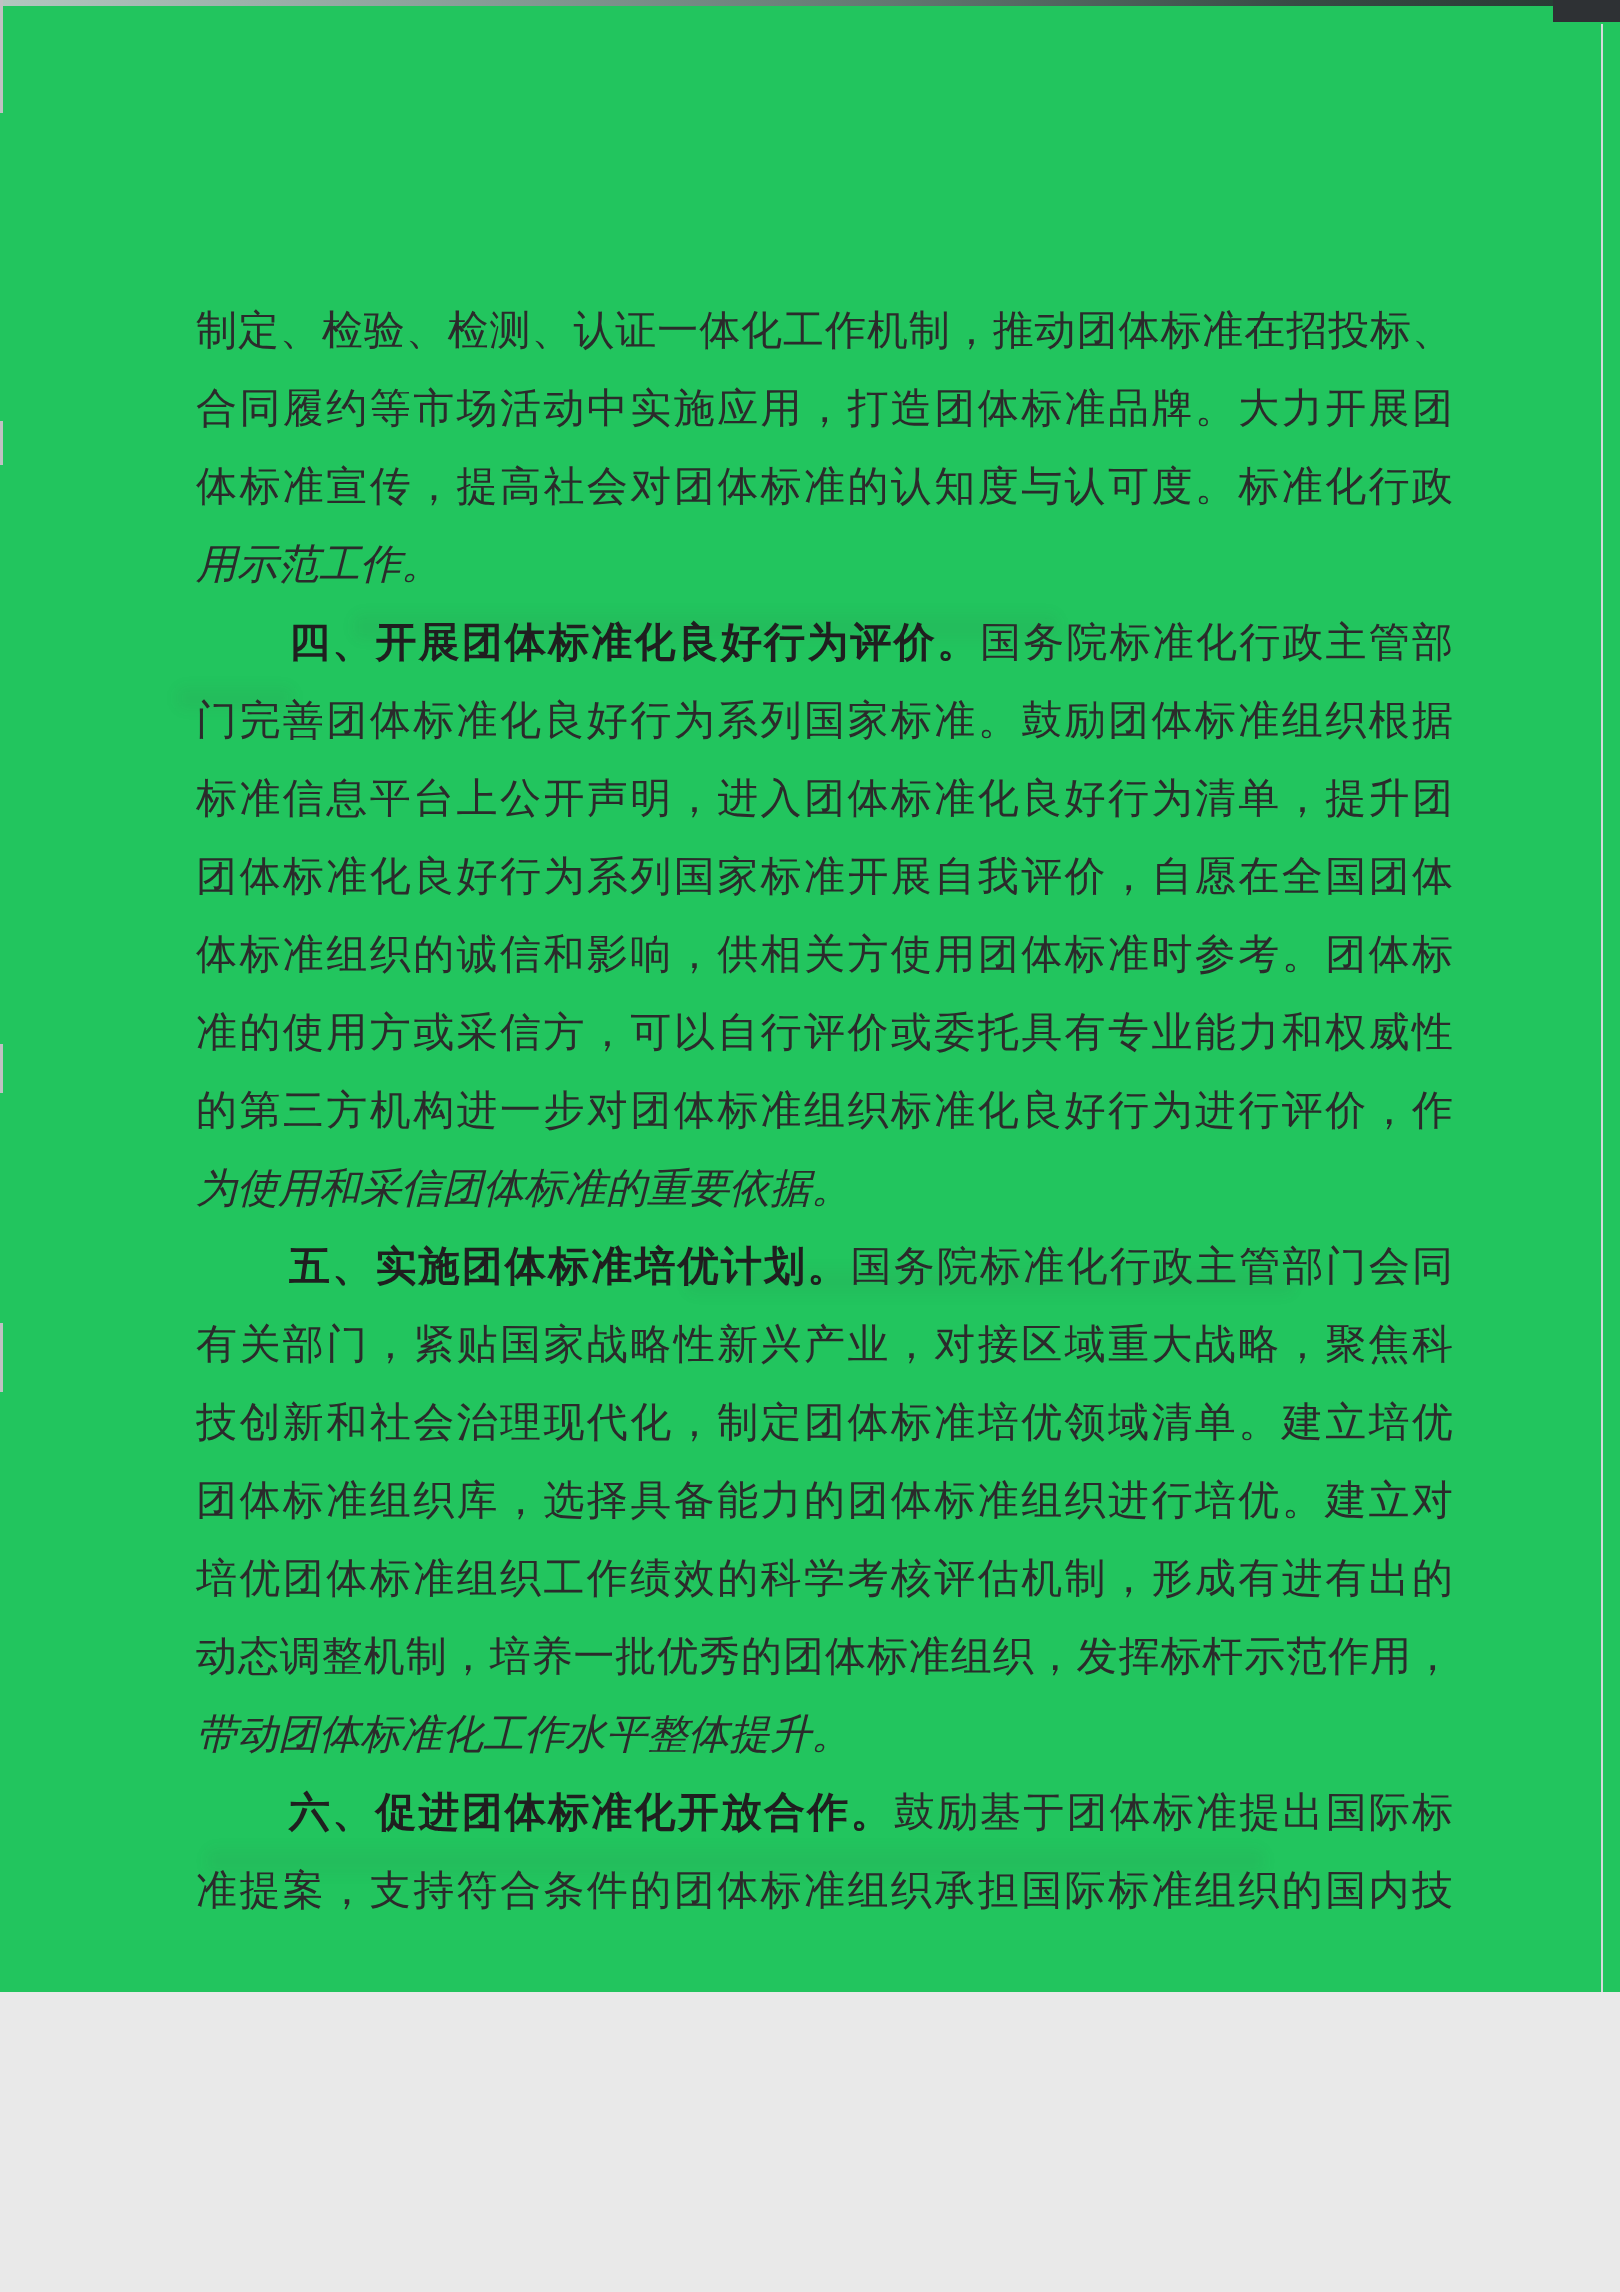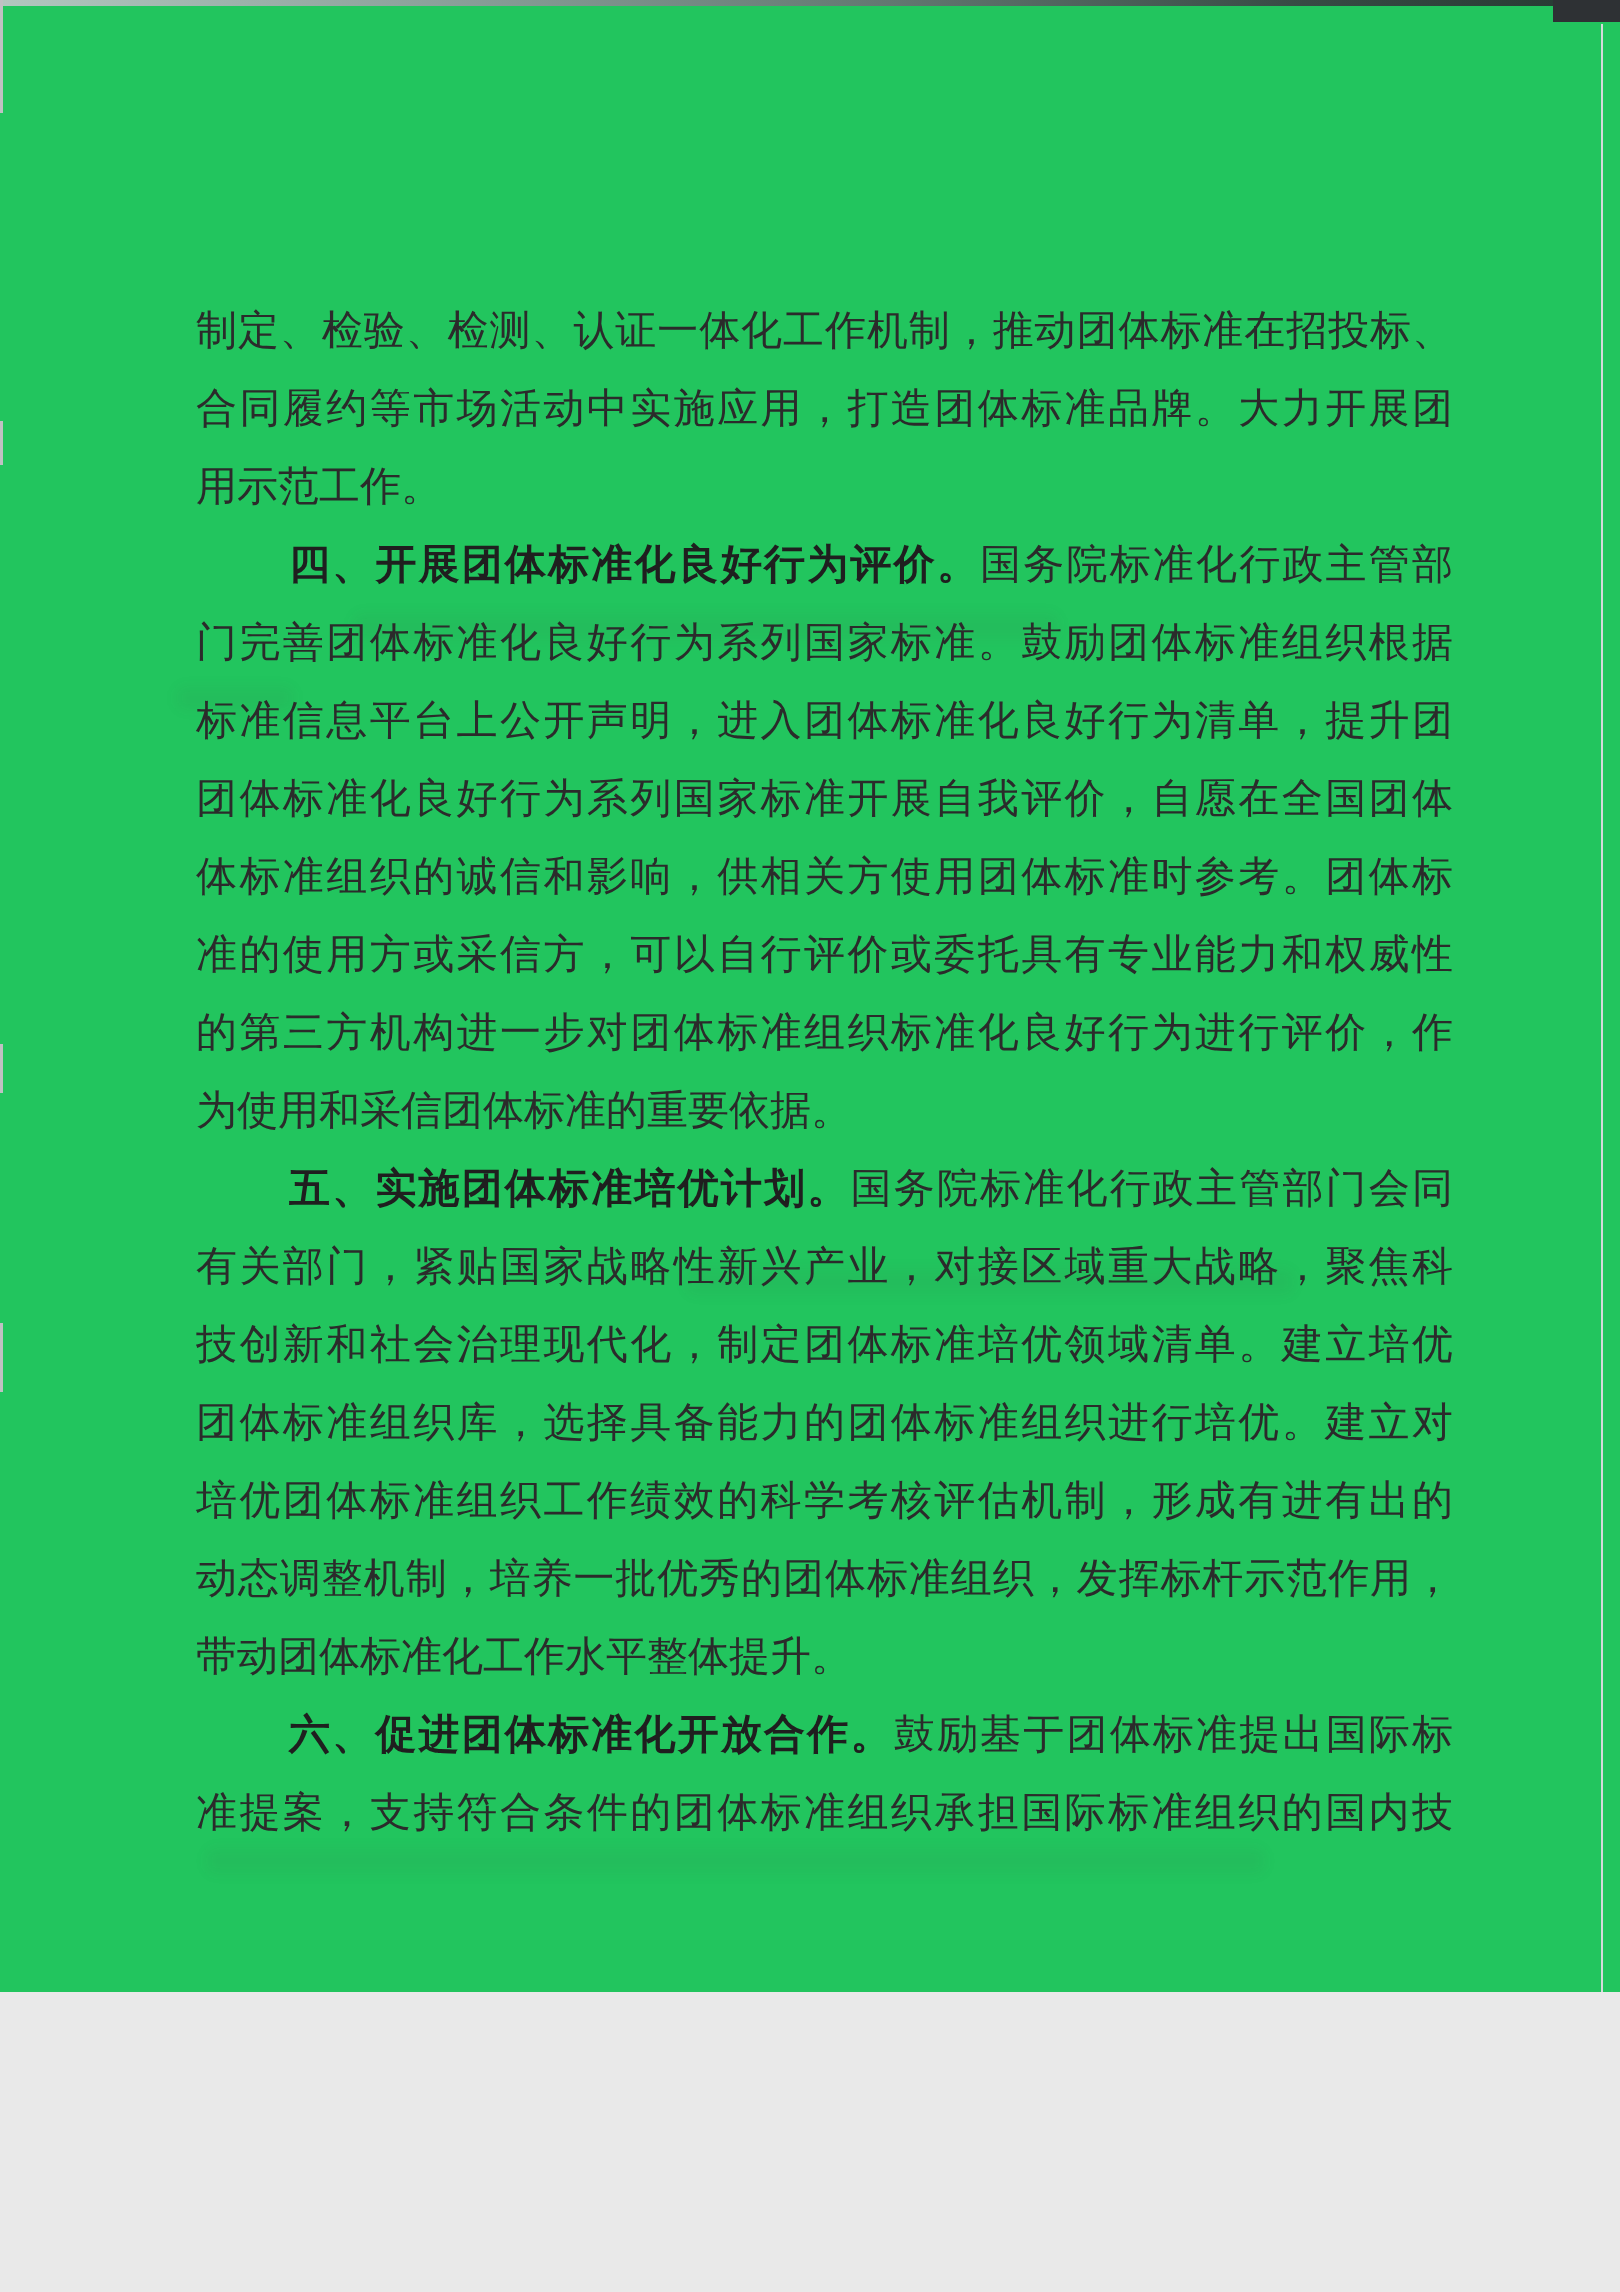--- a/index.html
+++ b/index.html
@@ -67,20 +67,21 @@
     letter-spacing: 0;
   }
   .line {
     text-align: justify;
     text-align-last: justify;
     text-justify: inter-character;
   }
   .line.end {
     text-align: center;
     text-align-last: left;
+    font-style: italic;
   }
   .line.indent {
     text-indent: 93px;
   }
   .line .bold {
     font-weight: 700;
     font-family: Liberation Sans, sans-serif;
     color: #1f1f1f;
   }
   .page-num {
@@ -107,20 +108,21 @@
   <div class="scan-left-mark m3"></div>
   <div class="scan-left-mark m4"></div>
   <div class="smudge s1"></div>
   <div class="smudge s2"></div>
   <div class="smudge s3"></div>
   <div class="smudge s4"></div>
 
   <div class="content">
       <div class="line">制定、检验、检测、认证一体化工作机制，推动团体标准在招投标、</div>
       <div class="line">合同履约等市场活动中实施应用，打造团体标准品牌。大力开展团</div>
+      <div class="line">体标准宣传，提高社会对团体标准的认知度与认可度。标准化行政</div>
       <div class="line end">用示范工作。</div>
       <div class="line indent"><span class="bold">四、开展团体标准化良好行为评价。</span>国务院标准化行政主管部</div>
       <div class="line">门完善团体标准化良好行为系列国家标准。鼓励团体标准组织根据</div>
       <div class="line">标准信息平台上公开声明，进入团体标准化良好行为清单，提升团</div>
       <div class="line">团体标准化良好行为系列国家标准开展自我评价，自愿在全国团体</div>
       <div class="line">体标准组织的诚信和影响，供相关方使用团体标准时参考。团体标</div>
       <div class="line">准的使用方或采信方，可以自行评价或委托具有专业能力和权威性</div>
       <div class="line">的第三方机构进一步对团体标准组织标准化良好行为进行评价，作</div>
       <div class="line end">为使用和采信团体标准的重要依据。</div>
       <div class="line indent"><span class="bold">五、实施团体标准培优计划。</span>国务院标准化行政主管部门会同</div>

